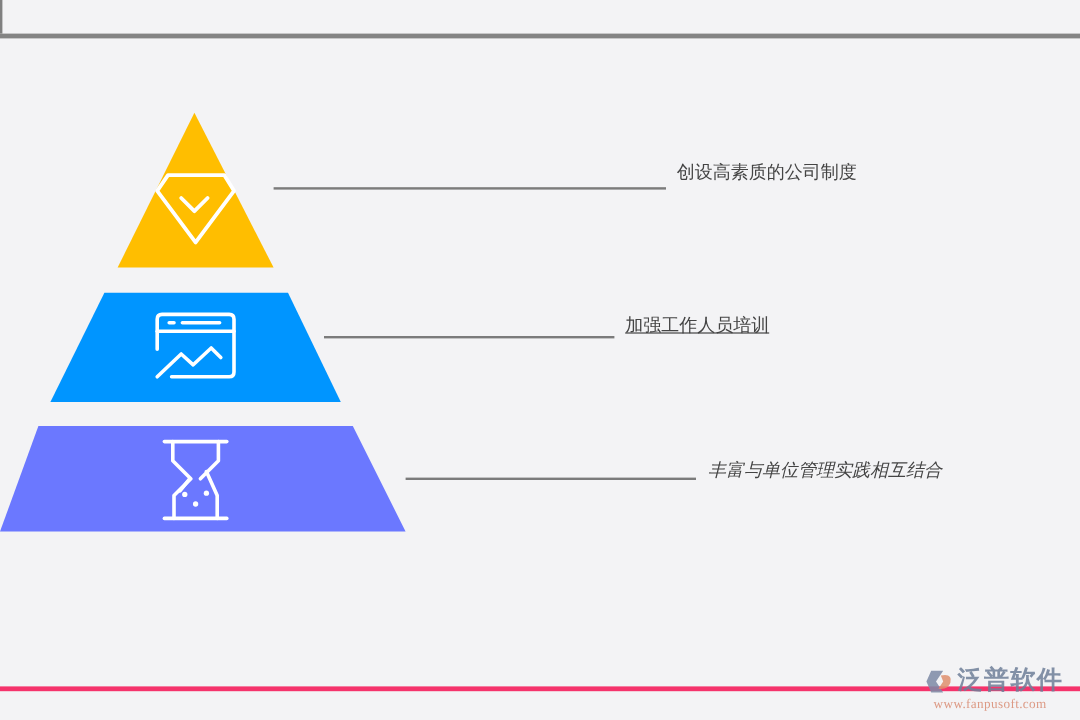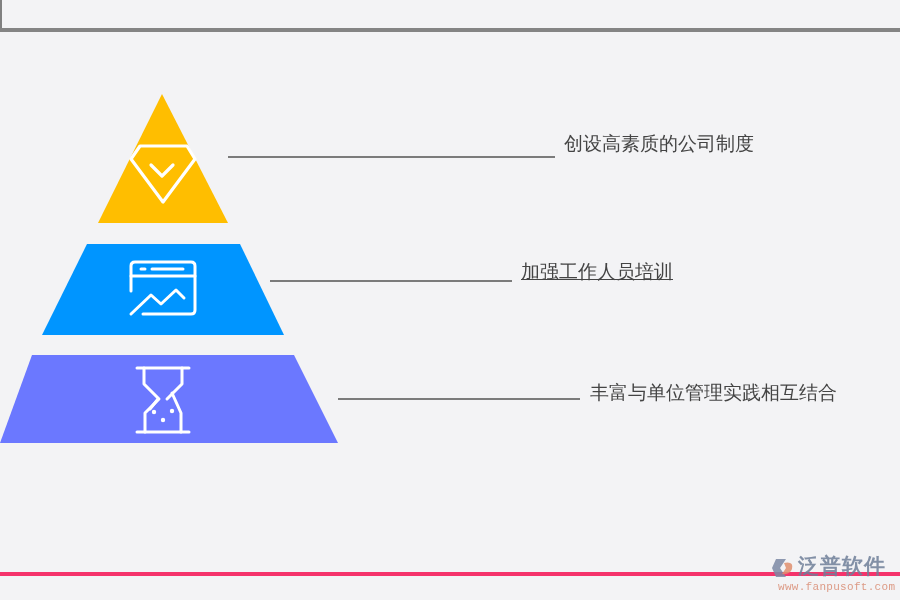--- a/index.html
+++ b/index.html
@@ -14,38 +14,38 @@
     }
     .top-rule {
       position: absolute; left: 0; top: 28px; width: 900px; height: 4px;
       background: #848484;
     }
     .pyramid { position: absolute; left: 0; top: 0; width: 900px; height: 600px; }
     .connector {
       position: absolute; height: 2px; background: #7b7b7b;
     }
     .label {
-      position: absolute; font-size: 19px; color: #444; white-space: nowrap;
+      position: absolute; font-size: 15px; color: #444; white-space: nowrap;
       line-height: 20px;
     }
     .bottom-rule {
       position: absolute; left: 0; top: 572px; width: 900px; height: 4px;
       background: #f5336b;
     }
     .logo {
       position: absolute; left: 770px; top: 552px; width: 125px; height: 46px;
       opacity: 0.85;
     }
     .logo-name {
       position: absolute; left: 28px; top: 0px; font-size: 21px; color: #6f7f99;
       letter-spacing: 1px; font-weight: bold; text-align: center;
     }
     .logo-url {
       position: absolute; left: 8px; top: 29px; font-size: 11px; color: #d98b72;
-      font-family: Liberation Mono, monospace; letter-spacing: 0.3px;
+      font-family: Liberation Serif, serif; letter-spacing: 0.3px;
     }
   </style>
 </head>
 <body>
 
 <div class="top-frame"></div>
 <div class="top-rule"></div>
 
 <svg class="pyramid" viewBox="0 0 900 600" width="900" height="600">
 
@@ -86,21 +86,21 @@
   </g>
 </svg>
 
 <div class="connector" style="left:228px; top:156px; width:327px;"></div>
 <div class="label" style="left:564px; top:133px;">创设高素质的公司制度</div>
 
 <div class="connector" style="left:270px; top:280px; width:242px;"></div>
 <div class="label" style="left:521px; top:261px;text-decoration:underline;">加强工作人员培训</div>
 
 <div class="connector" style="left:338px; top:398px; width:242px;"></div>
-<div class="label" style="left:590px; top:382px;">丰富与单位管理实践相互结合</div>
+<div class="label" style="left:590px; top:382px;font-style:italic;">丰富与单位管理实践相互结合</div>
 
 <div class="bottom-rule"></div>
 
 <div class="logo">
   <svg width="26" height="26" viewBox="0 0 26 26" style="position:absolute;left:0;top:3px;">
     <path d="M6,4 L16,4 L10,13 L16,22 L6,22 L2,13 Z" fill="#7d8aa6"></path>
     <path d="M14,8 Q24,6 22,14 Q20,20 12,19 L16,13 Z" fill="#e0906f"></path>
   </svg>
   <div class="logo-name">泛普软件</div>
   <div class="logo-url">www.fanpusoft.com</div>

